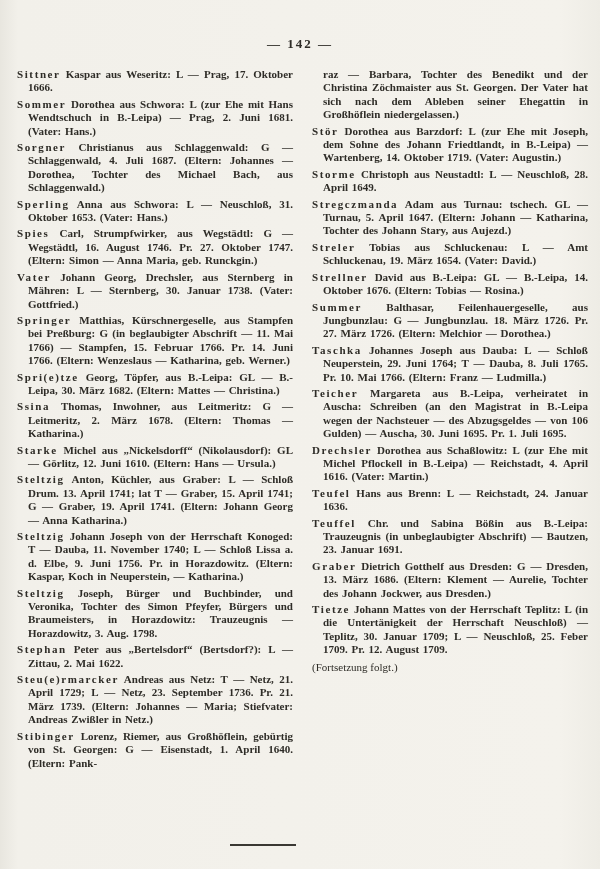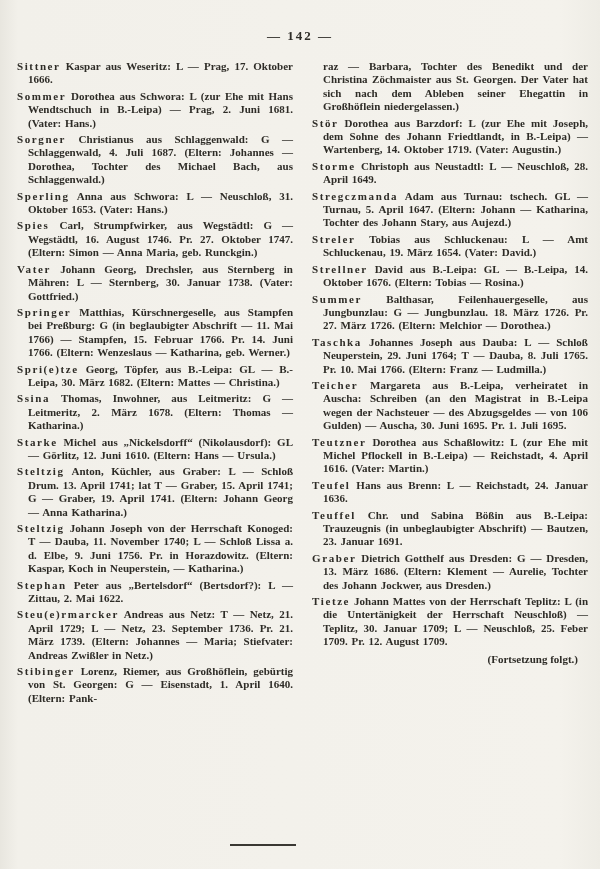--- a/index.html
+++ b/index.html
@@ -13,21 +13,21 @@
     overflow: hidden;
     font-family: "Liberation Serif", "DejaVu Serif", serif;
     color: #2e2c27;
   }
   .page {
     position: relative;
     width: 600px;
     height: 869px;
     background: linear-gradient(90deg, #e8e6df 0px, #f2f0ea 18px, #f4f2ec 560px, #eeece5 600px);
     box-sizing: border-box;
-    padding-top: 28px;
+    padding-top: 36px;
   }
   .page-number {
     text-align: center;
     font-size: 13px;
     font-weight: bold;
     letter-spacing: 2px;
     margin-bottom: 16px;
   }
   .columns {
     display: flex;
@@ -50,22 +50,22 @@
   }
   .entry.cont {
     text-indent: 0;
     padding-left: 11px;
   }
   .headword {
     letter-spacing: 1.6px;
   }
   .footer-note {
     font-size: 11px;
-    font-weight: bold;
-    text-align: right;
+    font-weight: normal;
+    text-align: left;
     padding-right: 10px;
     margin-top: 4px;
   }
   .bottom-rule {
     position: absolute;
     left: 230px;
     top: 844px;
     width: 66px;
     height: 2px;
     background: #3a3833;
@@ -84,35 +84,36 @@
         <p class="entry"><span class="headword">Sorgner</span> Christianus aus Schlaggenwald: G — Schlaggenwald, 4. Juli 1687. (Eltern: Johannes — Dorothea, Tochter des Michael Bach, aus Schlaggenwald.)</p>
         <p class="entry"><span class="headword">Sperling</span> Anna aus Schwora: L — Neuschloß, 31. Oktober 1653. (Vater: Hans.)</p>
         <p class="entry"><span class="headword">Spies</span> Carl, Strumpfwirker, aus Wegstädtl: G — Wegstädtl, 16. August 1746. Pr. 27. Oktober 1747. (Eltern: Simon — Anna Maria, geb. Runckgin.)</p>
         <p class="entry"><span class="headword">Vater</span> Johann Georg, Drechsler, aus Sternberg in Mähren: L — Sternberg, 30. Januar 1738. (Vater: Gottfried.)</p>
         <p class="entry"><span class="headword">Springer</span> Matthias, Kürschnergeselle, aus Stampfen bei Preßburg: G (in beglaubigter Abschrift — 11. Mai 1766) — Stampfen, 15. Februar 1766. Pr. 14. Juni 1766. (Eltern: Wenzeslaus — Katharina, geb. Werner.)</p>
         <p class="entry"><span class="headword">Spri(e)tze</span> Georg, Töpfer, aus B.-Leipa: GL — B.-Leipa, 30. März 1682. (Eltern: Mattes — Christina.)</p>
         <p class="entry"><span class="headword">Ssina</span> Thomas, Inwohner, aus Leitmeritz: G — Leitmeritz, 2. März 1678. (Eltern: Thomas — Katharina.)</p>
         <p class="entry"><span class="headword">Starke</span> Michel aus „Nickelsdorff“ (Nikolausdorf): GL — Görlitz, 12. Juni 1610. (Eltern: Hans — Ursula.)</p>
         <p class="entry"><span class="headword">Steltzig</span> Anton, Küchler, aus Graber: L — Schloß Drum. 13. April 1741; lat T — Graber, 15. April 1741; G — Graber, 19. April 1741. (Eltern: Johann Georg — Anna Katharina.)</p>
         <p class="entry"><span class="headword">Steltzig</span> Johann Joseph von der Herrschaft Konoged: T — Dauba, 11. November 1740; L — Schloß Lissa a. d. Elbe, 9. Juni 1756. Pr. in Horazdowitz. (Eltern: Kaspar, Koch in Neuperstein, — Katharina.)</p>
+        <p class="entry"><span class="headword">Steltzig</span> Joseph, Bürger und Buchbinder, und Veronika, Tochter des Simon Pfeyfer, Bürgers und Braumeisters, in Horazdowitz: Trauzeugnis — Horazdowitz, 3. Aug. 1798.</p>
         <p class="entry"><span class="headword">Stephan</span> Peter aus „Bertelsdorf“ (Bertsdorf?): L — Zittau, 2. Mai 1622.</p>
         <p class="entry"><span class="headword">Steu(e)rmarcker</span> Andreas aus Netz: T — Netz, 21. April 1729; L — Netz, 23. September 1736. Pr. 21. März 1739. (Eltern: Johannes — Maria; Stiefvater: Andreas Zwißler in Netz.)</p>
         <p class="entry"><span class="headword">Stibinger</span> Lorenz, Riemer, aus Großhöflein, gebürtig von St. Georgen: G — Eisenstadt, 1. April 1640. (Eltern: Pank-</p>
       </div>
     <div class="column">
     <p class="entry cont">raz — Barbara, Tochter des Benedikt und der Christina Zöchmaister aus St. Georgen. Der Vater hat sich nach dem Ableben seiner Ehegattin in Großhöflein niedergelassen.)</p>
         <p class="entry"><span class="headword">Stör</span> Dorothea aus Barzdorf: L (zur Ehe mit Joseph, dem Sohne des Johann Friedtlandt, in B.-Leipa) — Wartenberg, 14. Oktober 1719. (Vater: Augustin.)</p>
         <p class="entry"><span class="headword">Storme</span> Christoph aus Neustadtl: L — Neuschloß, 28. April 1649.</p>
         <p class="entry"><span class="headword">Stregczmanda</span> Adam aus Turnau: tschech. GL — Turnau, 5. April 1647. (Eltern: Johann — Katharina, Tochter des Johann Stary, aus Aujezd.)</p>
         <p class="entry"><span class="headword">Streler</span> Tobias aus Schluckenau: L — Amt Schluckenau, 19. März 1654. (Vater: David.)</p>
         <p class="entry"><span class="headword">Strellner</span> David aus B.-Leipa: GL — B.-Leipa, 14. Oktober 1676. (Eltern: Tobias — Rosina.)</p>
         <p class="entry"><span class="headword">Summer</span> Balthasar, Feilenhauergeselle, aus Jungbunzlau: G — Jungbunzlau. 18. März 1726. Pr. 27. März 1726. (Eltern: Melchior — Dorothea.)</p>
         <p class="entry"><span class="headword">Taschka</span> Johannes Joseph aus Dauba: L — Schloß Neuperstein, 29. Juni 1764; T — Dauba, 8. Juli 1765. Pr. 10. Mai 1766. (Eltern: Franz — Ludmilla.)</p>
         <p class="entry"><span class="headword">Teicher</span> Margareta aus B.-Leipa, verheiratet in Auscha: Schreiben (an den Magistrat in B.-Leipa wegen der Nachsteuer — des Abzugsgeldes — von 106 Gulden) — Auscha, 30. Juni 1695. Pr. 1. Juli 1695.</p>
-        <p class="entry"><span class="headword">Teutzner</span> Dorothea aus Schaßlowitz: L (zur Ehe mit Michel Pflockell in B.-Leipa) — Reichstadt, 4. April 1616. (Vater: Martin.)</p>
+        <p class="entry"><span class="headword">Drechsler</span> Dorothea aus Schaßlowitz: L (zur Ehe mit Michel Pflockell in B.-Leipa) — Reichstadt, 4. April 1616. (Vater: Martin.)</p>
         <p class="entry"><span class="headword">Teufel</span> Hans aus Brenn: L — Reichstadt, 24. Januar 1636.</p>
         <p class="entry"><span class="headword">Teuffel</span> Chr. und Sabina Bößin aus B.-Leipa: Trauzeugnis (in unbeglaubigter Abschrift) — Bautzen, 23. Januar 1691.</p>
         <p class="entry"><span class="headword">Graber</span> Dietrich Gotthelf aus Dresden: G — Dresden, 13. März 1686. (Eltern: Klement — Aurelie, Tochter des Johann Jockwer, aus Dresden.)</p>
         <p class="entry"><span class="headword">Tietze</span> Johann Mattes von der Herrschaft Teplitz: L (in die Untertänigkeit der Herrschaft Neuschloß) — Teplitz, 30. Januar 1709; L — Neuschloß, 25. Feber 1709. Pr. 12. August 1709.</p>
         <div class="footer-note">(Fortsetzung folgt.)</div>
       </div>
   </div>
 
   <div class="bottom-rule"></div>
 </div>

